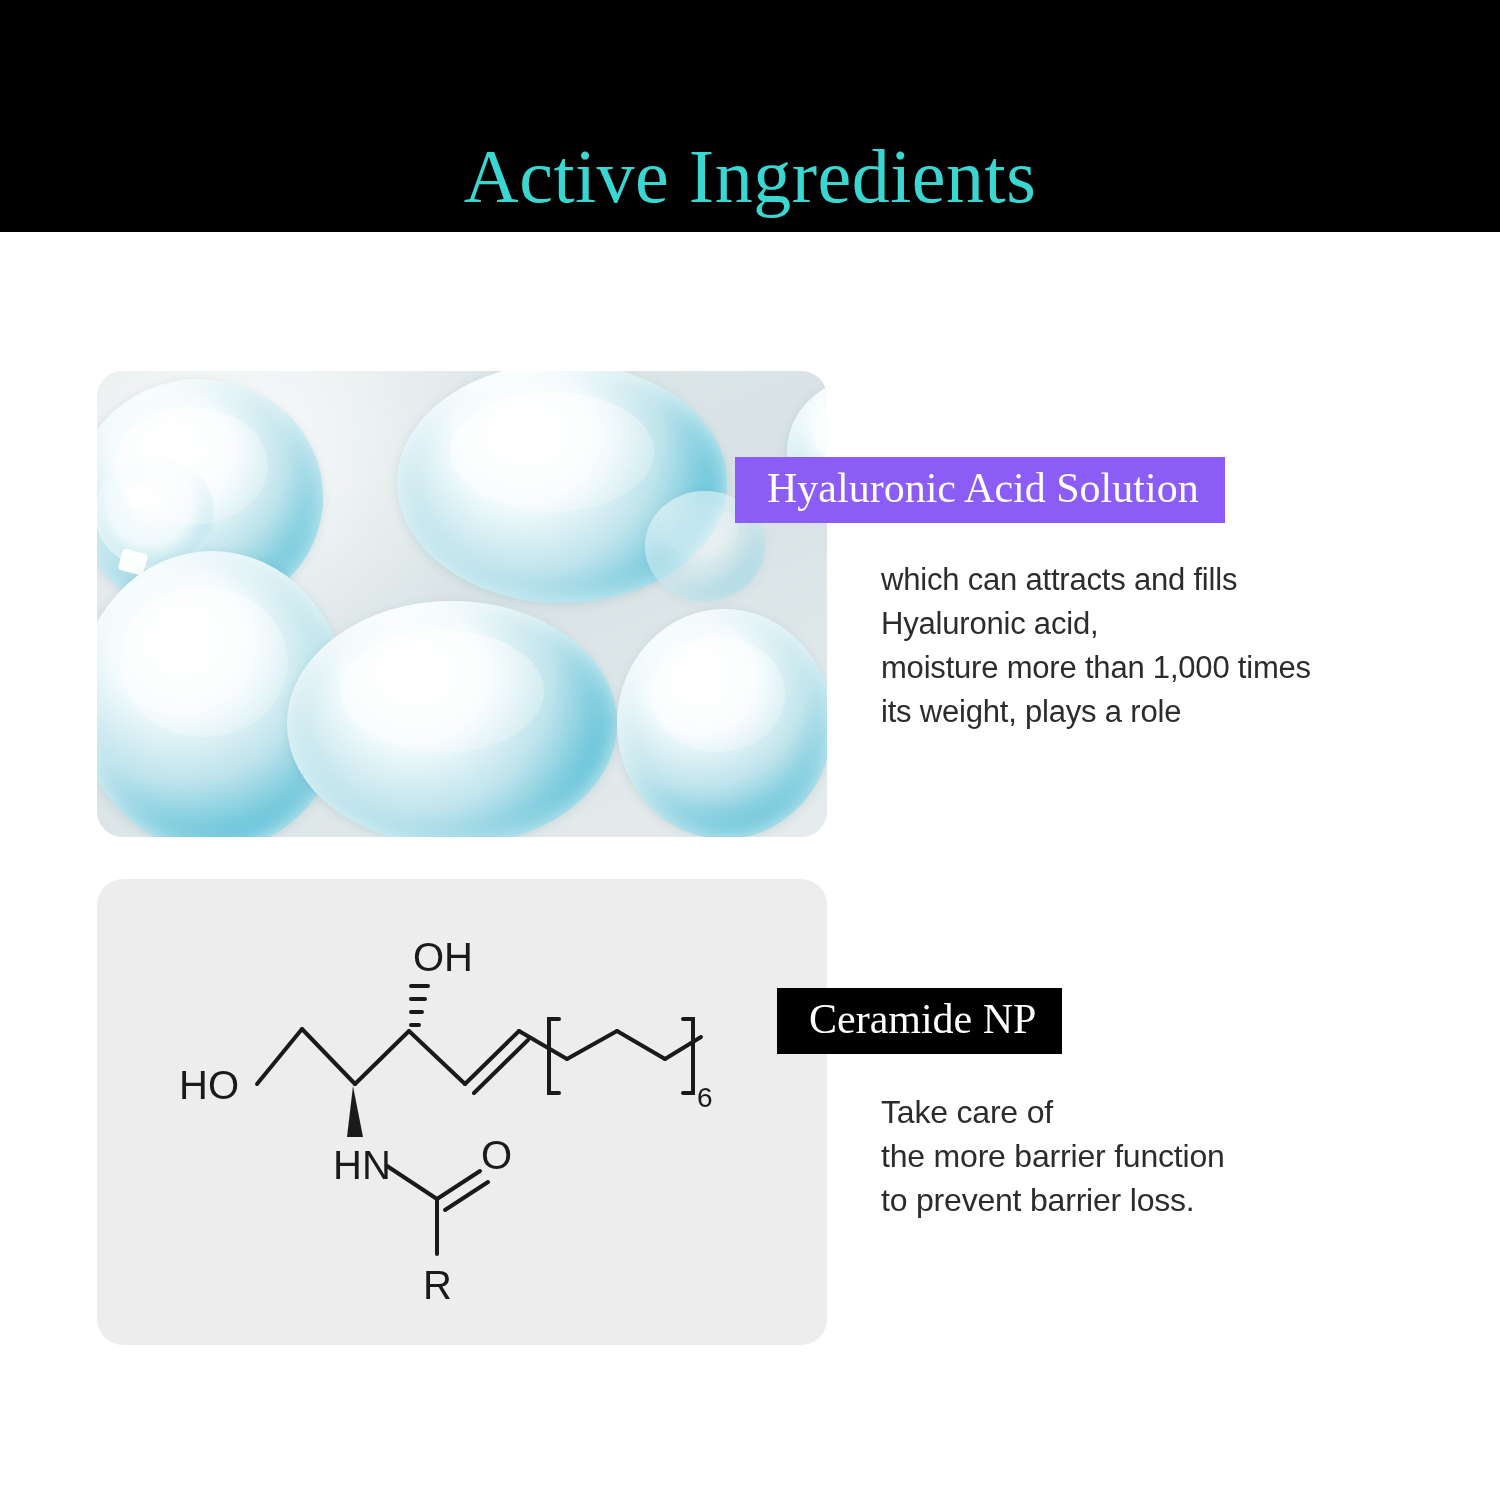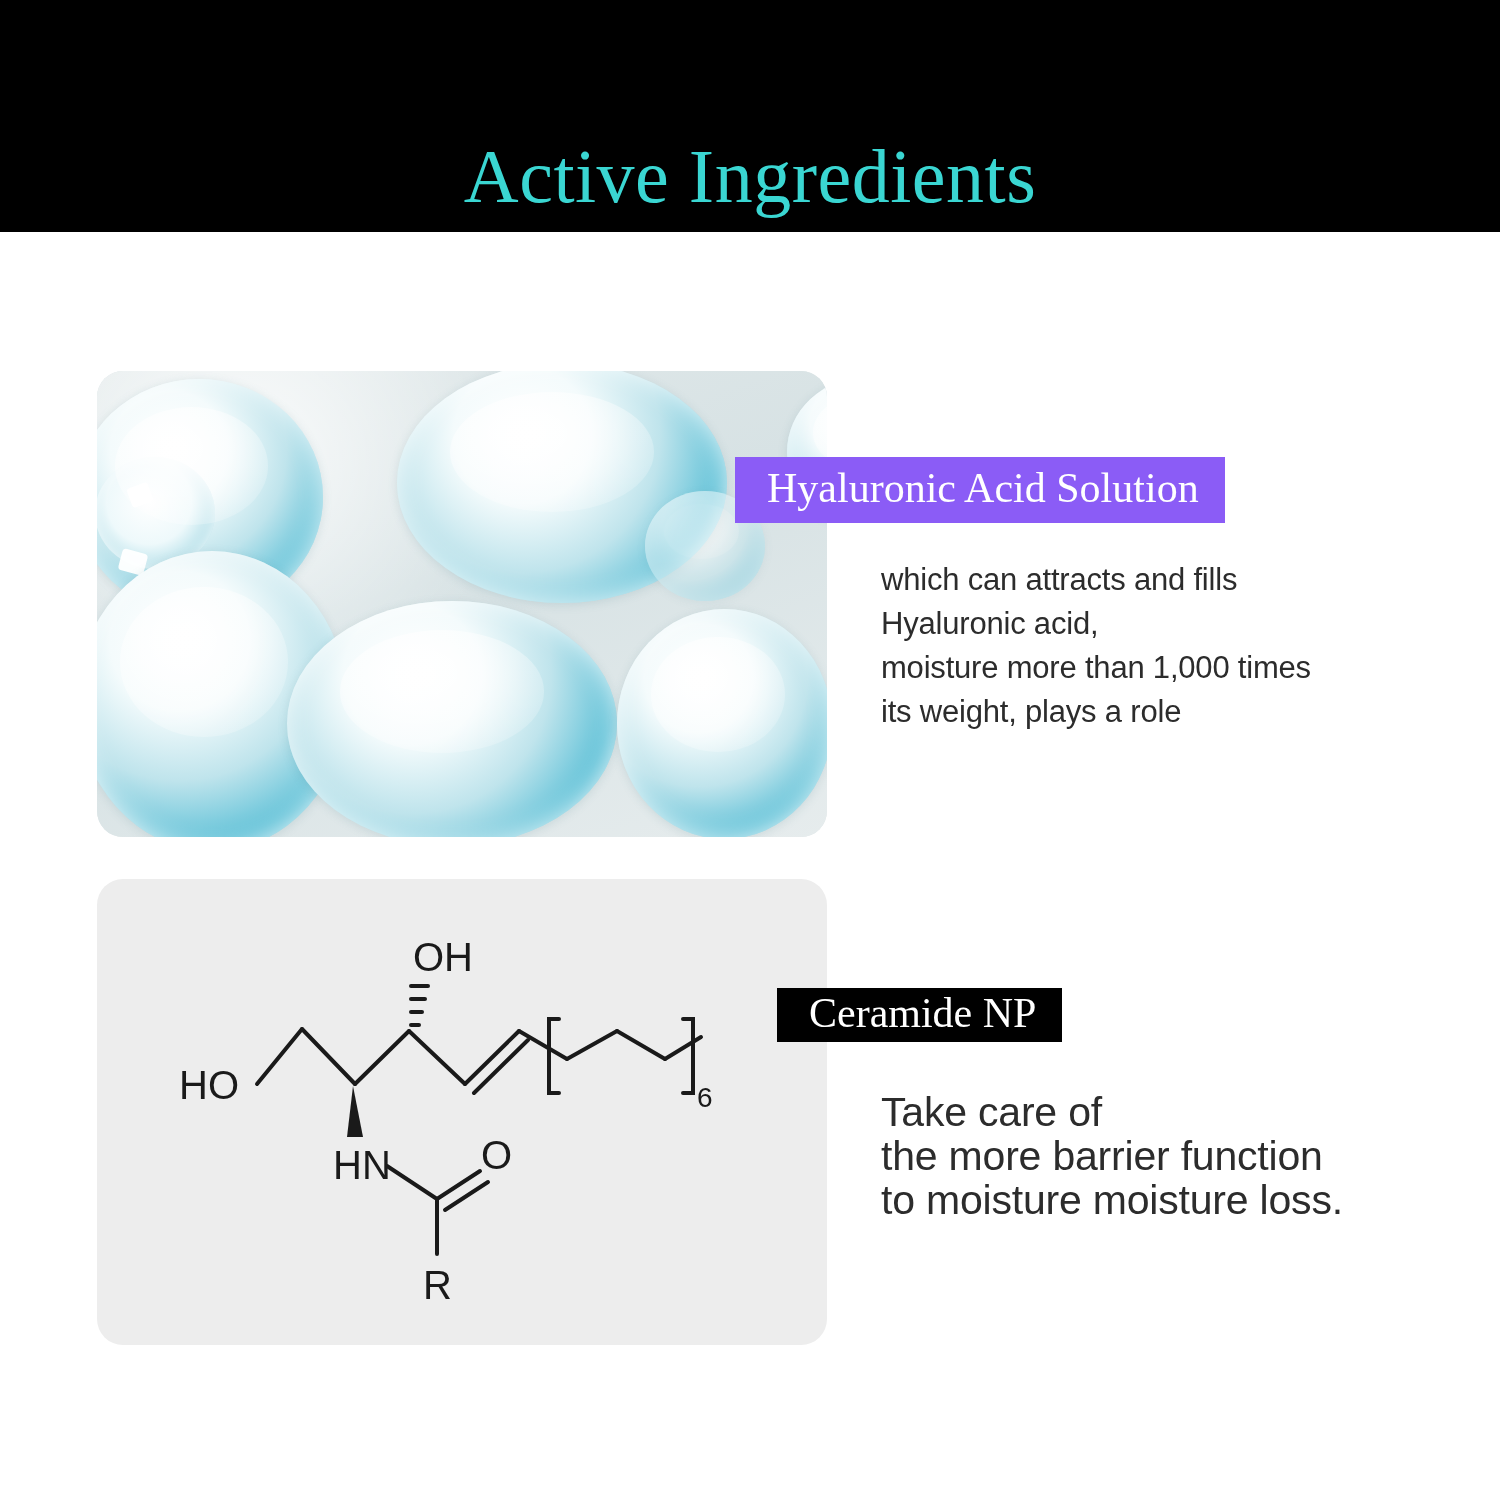--- a/index.html
+++ b/index.html
@@ -158,33 +158,33 @@
     border-radius: 26px;
     background: #ededed;
     overflow: hidden;
   }
   .media-cer svg { display: block; }
 
   .label-cer {
     position: absolute;
     left: 777px;
     top: 988px;
-    height: 54px;
+    height: 66px;
     background: #000000;
     display: flex;
     align-items: center;
     padding: 0 26px 0 32px;
   }
 
   .body-cer {
     position: absolute;
     left: 881px;
     top: 1090px;
     width: 560px;
-    font-size: 41px;
+    font-size: 32px;
     line-height: 44px;
     color: #2c2c2c;
     letter-spacing: -0.2px;
   }
 
   .nowrap-line { display: block; }
 </style>
 </head>
 <body>
 
@@ -266,16 +266,16 @@
     </svg>
   </div>
 
   <div class="label-cer">
     <span class="label-text">Ceramide NP</span>
   </div>
 
   <div class="body-cer">
     <span class="nowrap-line">Take care of</span>
     <span class="nowrap-line">the more barrier function</span>
-    <span class="nowrap-line">to moisture moisture loss.</span>
+    <span class="nowrap-line">to prevent barrier loss.</span>
   </div>
 
 </div>
 
 </body></html>

